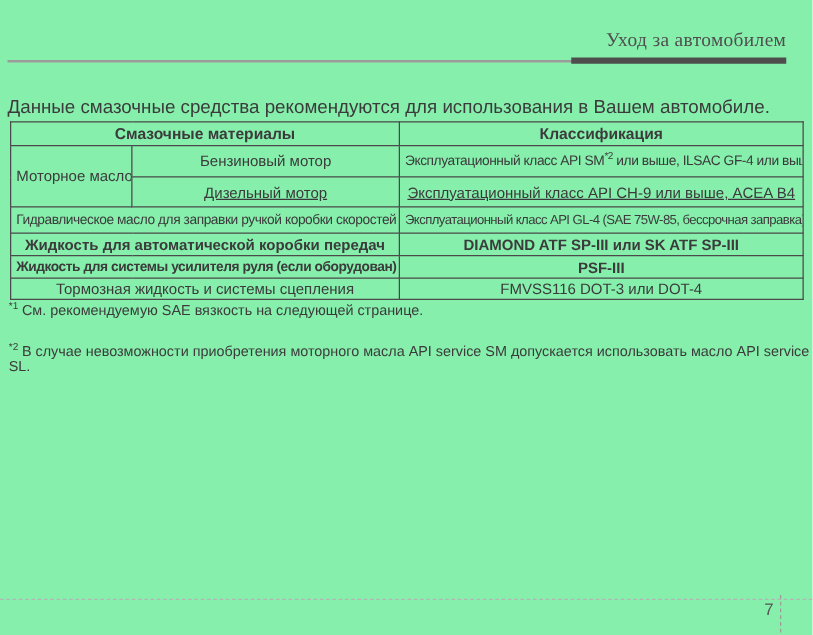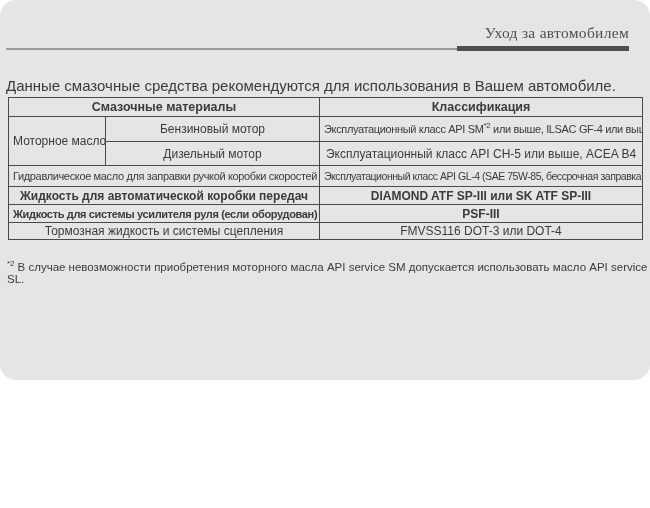--- a/index.html
+++ b/index.html
@@ -1,18 +1,18 @@
 <!DOCTYPE html>
 <html><head>
 <meta charset="utf-8">
 <style>
   * { margin: 0; padding: 0; box-sizing: border-box; }
   html, body { width: 650px; height: 508px; background: #ffffff; }
   body { font-family: "Liberation Sans", sans-serif; color: #3b3b3b; }
-  .page { position: relative; width: 650px; height: 380px; background: #e5e5e5; overflow: hidden; border-radius: 16px; }
+  .page { position: relative; width: 650px; height: 508px; background: #86efac; overflow: hidden; }
 
   
   .doc-title {
     position: absolute; top: 24px; right: 21px;
     font-family: "Liberation Serif", serif;
     font-size: 15.5px; color: #4f4f4f; letter-spacing: 0.3px;
   }
   .rule-base {
     position: absolute; top: 48px; left: 6px; width: 452px; height: 2px;
     background: #9b9b9b;
@@ -34,33 +34,33 @@
     border-collapse: collapse; table-layout: fixed;
     font-size: 12px; color: #3b3b3b;
   }
   table.lub th, table.lub td {
     border: 1px solid #4a4a4a; padding: 1px 4px;
     text-align: center; vertical-align: middle;
     overflow: hidden; white-space: nowrap;
   }
   table.lub th { font-weight: bold; font-size: 12.5px; }
   td.left { text-align: left; }
-  .h19 { height: 19px; margin-top: 26px; } .h25 { height: 25px; } .h24 { height: 24px; }
+  .h19 { height: 19px; margin-top: 26px; } .h25 { height: 25px; } .h24 { height: 24px; text-decoration: underline; }
   .h21 { height: 21px; } .h18 { height: 18px; font-weight: bold; } .h17 { height: 17px; }
   .tight   { font-size: 11px;   letter-spacing: -0.35px; }
   .tighter { font-size: 10.5px; letter-spacing: -0.45px; }
   sup { font-size: 8px; vertical-align: super; line-height: 0; }
 
   
   .footnote {
     position: absolute; left: 7px;
     font-size: 11.5px; color: #3b3b3b;
   }
   .fn1 { top: 243px; }
-  .fn2 { top: 261px; }
+  .fn2 { top: 276px; }
   .footnote sup { margin-right: 3px; }
 
   
   .footer-line {
     position: absolute; top: 479px; left: 0; width: 650px; height: 0;
     border-top: 1px dashed #b5b5b5;
   }
   .pageref {
     position: absolute; top: 476px; right: 5px; height: 30px;
     display: flex; font-size: 13.5px; color: #555; align-items: flex-start;
@@ -90,41 +90,42 @@
       <th colspan="2">Смазочные материалы</th>
       <th>Классификация</th>
     </tr>
     <tr class="h25">
       <td rowspan="2" class="left"><span>Моторное масло </span></td>
       <td>Бензиновый мотор</td>
       <td class="tight"><span>Эксплуатационный класс API SM</span><sup>*2</sup><span> или выше, ILSAC GF-4 или выше</span></td>
     </tr>
     <tr class="h24">
       <td>Дизельный мотор</td>
-      <td>Эксплуатационный класс API CH-5 или выше, ACEA B4</td>
+      <td>Эксплуатационный класс API CH-9 или выше, ACEA B4</td>
     </tr>
     <tr class="h21">
       <td colspan="2" class="left tight">Гидравлическое масло для заправки ручкой коробки скоростей</td>
       <td class="tighter">Эксплуатационный класс API GL-4 (SAE 75W-85, бессрочная заправка)</td>
     </tr>
     <tr class="h18">
       <td colspan="2" class="left">Жидкость для автоматической коробки передач</td>
       <td>DIAMOND ATF SP-III или SK ATF SP-III</td>
     </tr>
     <tr class="h18">
       <td colspan="2" class="left tight">Жидкость для системы усилителя руля (если оборудован)</td>
       <td>PSF-III</td>
     </tr>
     <tr class="h17">
       <td colspan="2" class="left">Тормозная жидкость и системы сцепления</td>
       <td>FMVSS116 DOT-3 или DOT-4</td>
     </tr>
   </tbody>
     </table>
 
+  <div class="footnote fn1"><sup>*1</sup><span>См. рекомендуемую SAE вязкость на следующей странице.</span></div>
   <div class="footnote fn2"><sup>*2</sup><span>В случае невозможности приобретения моторного масла API service SM допускается использовать масло API service SL.</span></div>
 
   <div class="footer-line"></div>
   <div class="pageref">
     <span class="ch">7</span>
     <span class="pg">59</span>
   </div>
 
 </div>
 

